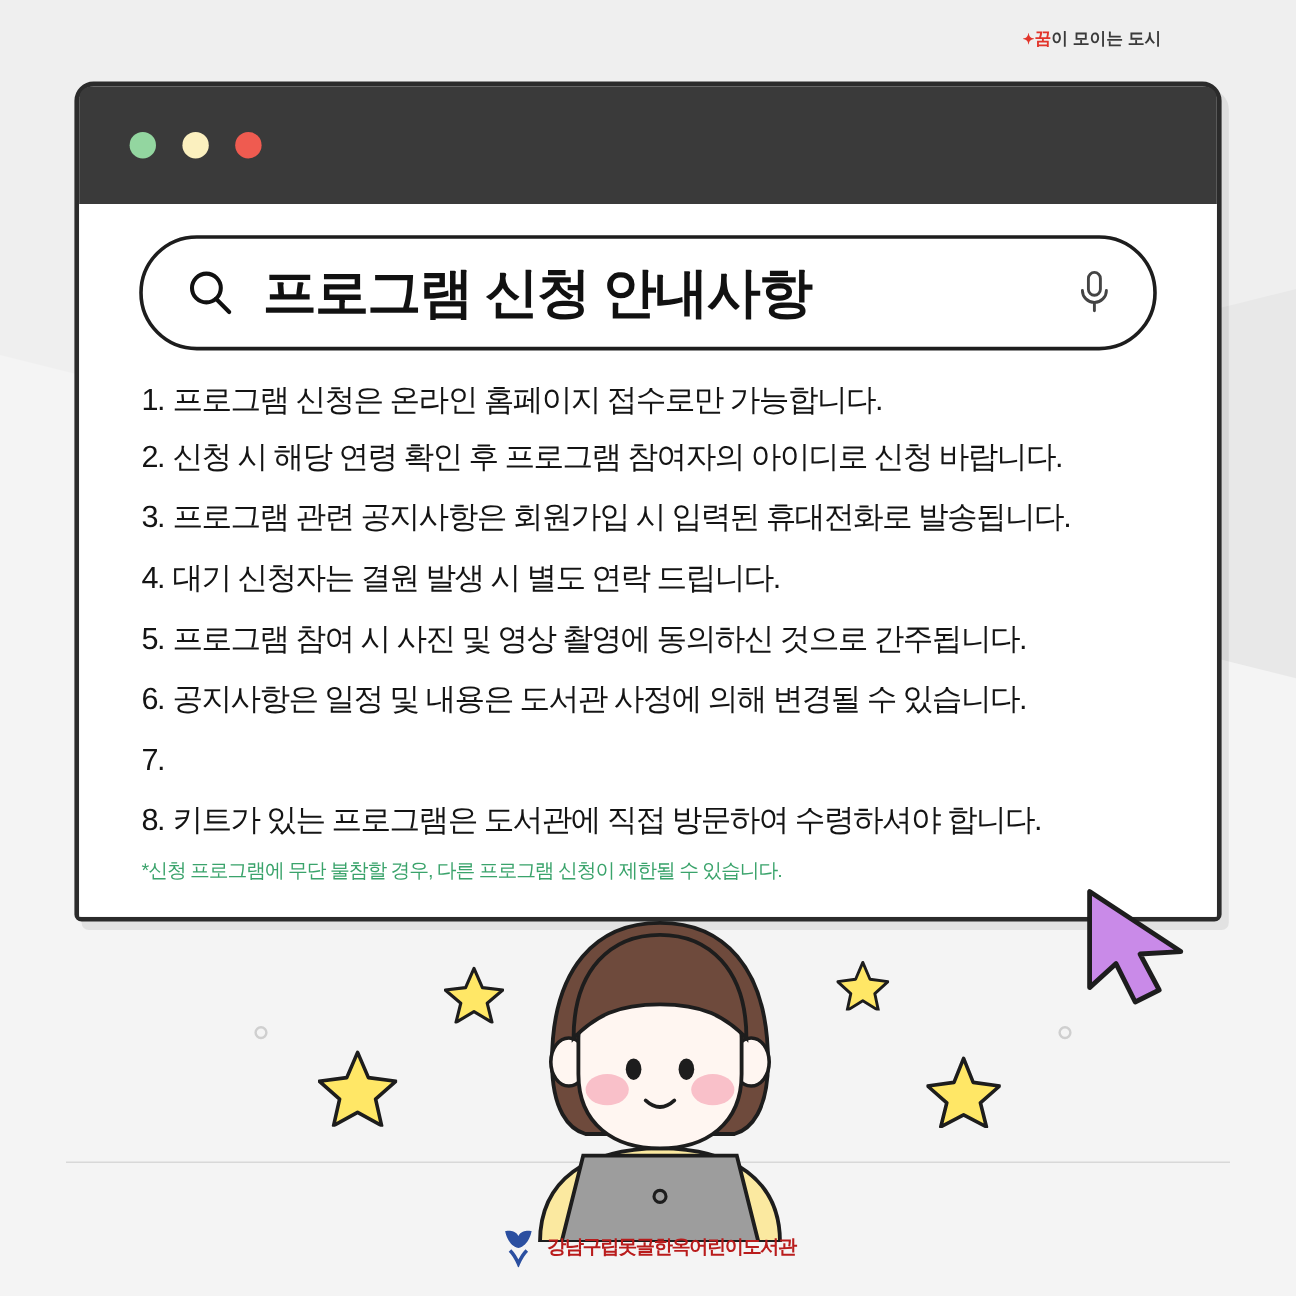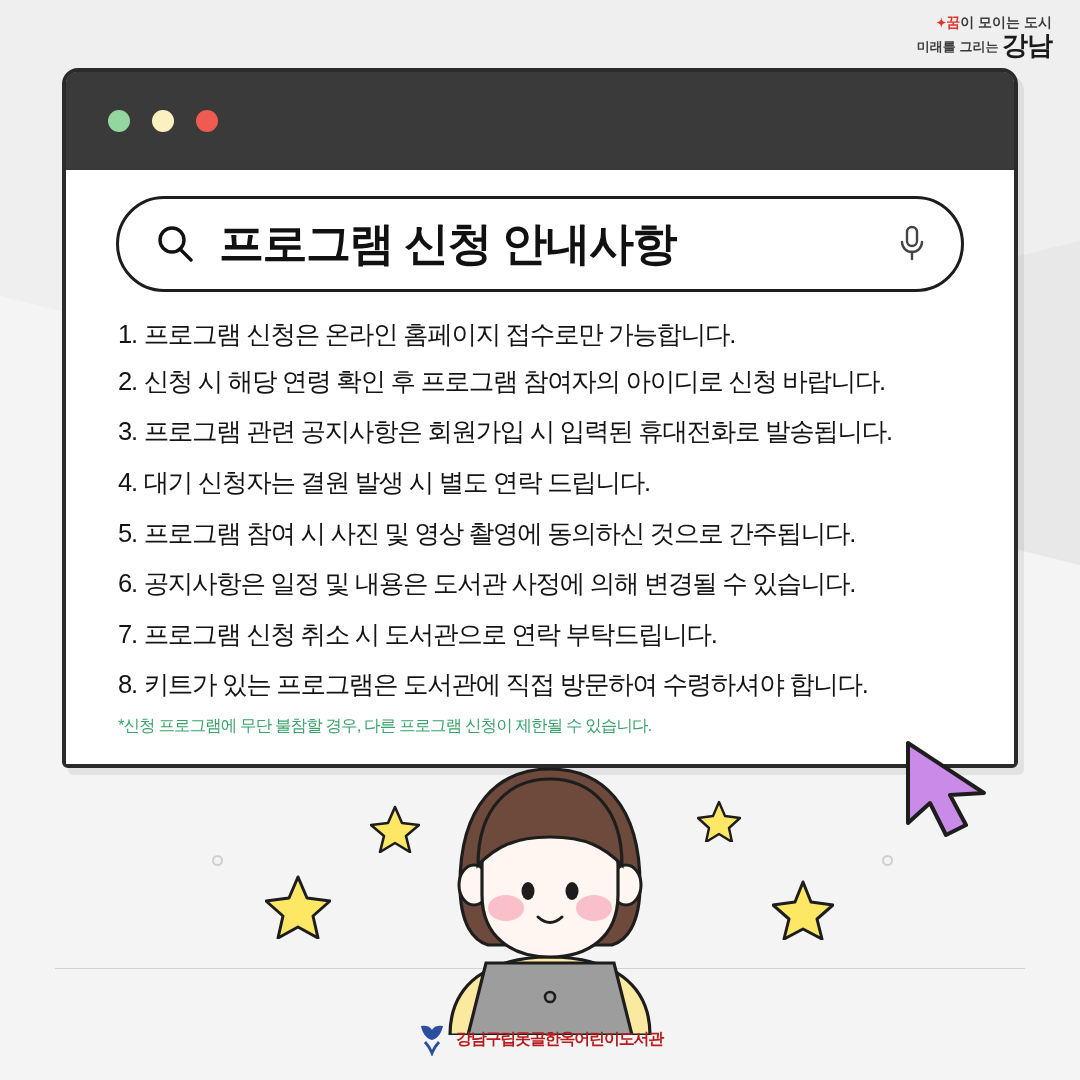--- a/index.html
+++ b/index.html
@@ -30,22 +30,22 @@
     transform-origin: right top;
   }
   .bg-line {
     position: absolute;
     left: 55px; right: 55px; top: 968px;
     height: 1px; background: #d2d2d2;
   }
 
   
   .brand {
-    position: absolute; right: 28px; top: 14px;
-    width: 200px; text-align: right;
+    position: absolute; right: 28px; top: 24px;
+    width: 200px; text-align: left;
     line-height: 1.15;
   }
   .brand-row1 { font-size: 14px; color: #3b3b3b; font-weight: bold; }
   .brand-row1 .hl { color: #e2342a; }
   .brand-row2 { font-size: 13px; color: #3b3b3b; font-weight: bold; }
   .brand-row2 .big {
     font-size: 26px; color: #1a1a1a; font-weight: bold; letter-spacing: -1px;
     vertical-align: -3px;
   }
   .brand-star { color: #e2342a; font-size: 12px; }
@@ -172,23 +172,20 @@
 
 <div id="page">
 
   <div class="bg-diag-1"></div>
   <div class="bg-diag-2"></div>
   <div class="bg-line"></div>
 
   <div class="brand">
     <div class="brand-row1">
       <span class="brand-star">✦</span><span class="hl">꿈</span><span>이 모이는 도시</span>
-    </div>
-    <div class="brand-row2">
-      <span>미래를 그리는 </span><span class="big">강남</span>
     </div>
   </div>
 
   <div class="window">
 
     <div class="titlebar">
       <span class="dot dot-green"></span>
       <span class="dot dot-yellow"></span>
       <span class="dot dot-red"></span>
     </div>
@@ -240,21 +237,20 @@
           <span>프로그램 참여 시 사진 및 영상 촬영에 동의하신 것으로 간주됩니다.</span>
         </div>
 
         <div class="notice">
           <span class="num">6.</span>
           <span>공지사항은 일정 및 내용은 도서관 사정에 의해 변경될 수 있습니다.</span>
         </div>
 
         <div class="notice">
           <span class="num">7.</span>
-          <span>프로그램 신청 취소 시 도서관으로 연락 부탁드립니다.</span>
         </div>
 
         <div class="notice notice-tight">
           <span class="num">8.</span>
           <span>키트가 있는 프로그램은 도서관에 직접 방문하여 수령하셔야 합니다.</span>
         </div>
 
         <div class="footnote">*신청 프로그램에 무단 불참할 경우, 다른 프로그램 신청이 제한될 수 있습니다.</div>
       </div>
     </div>

